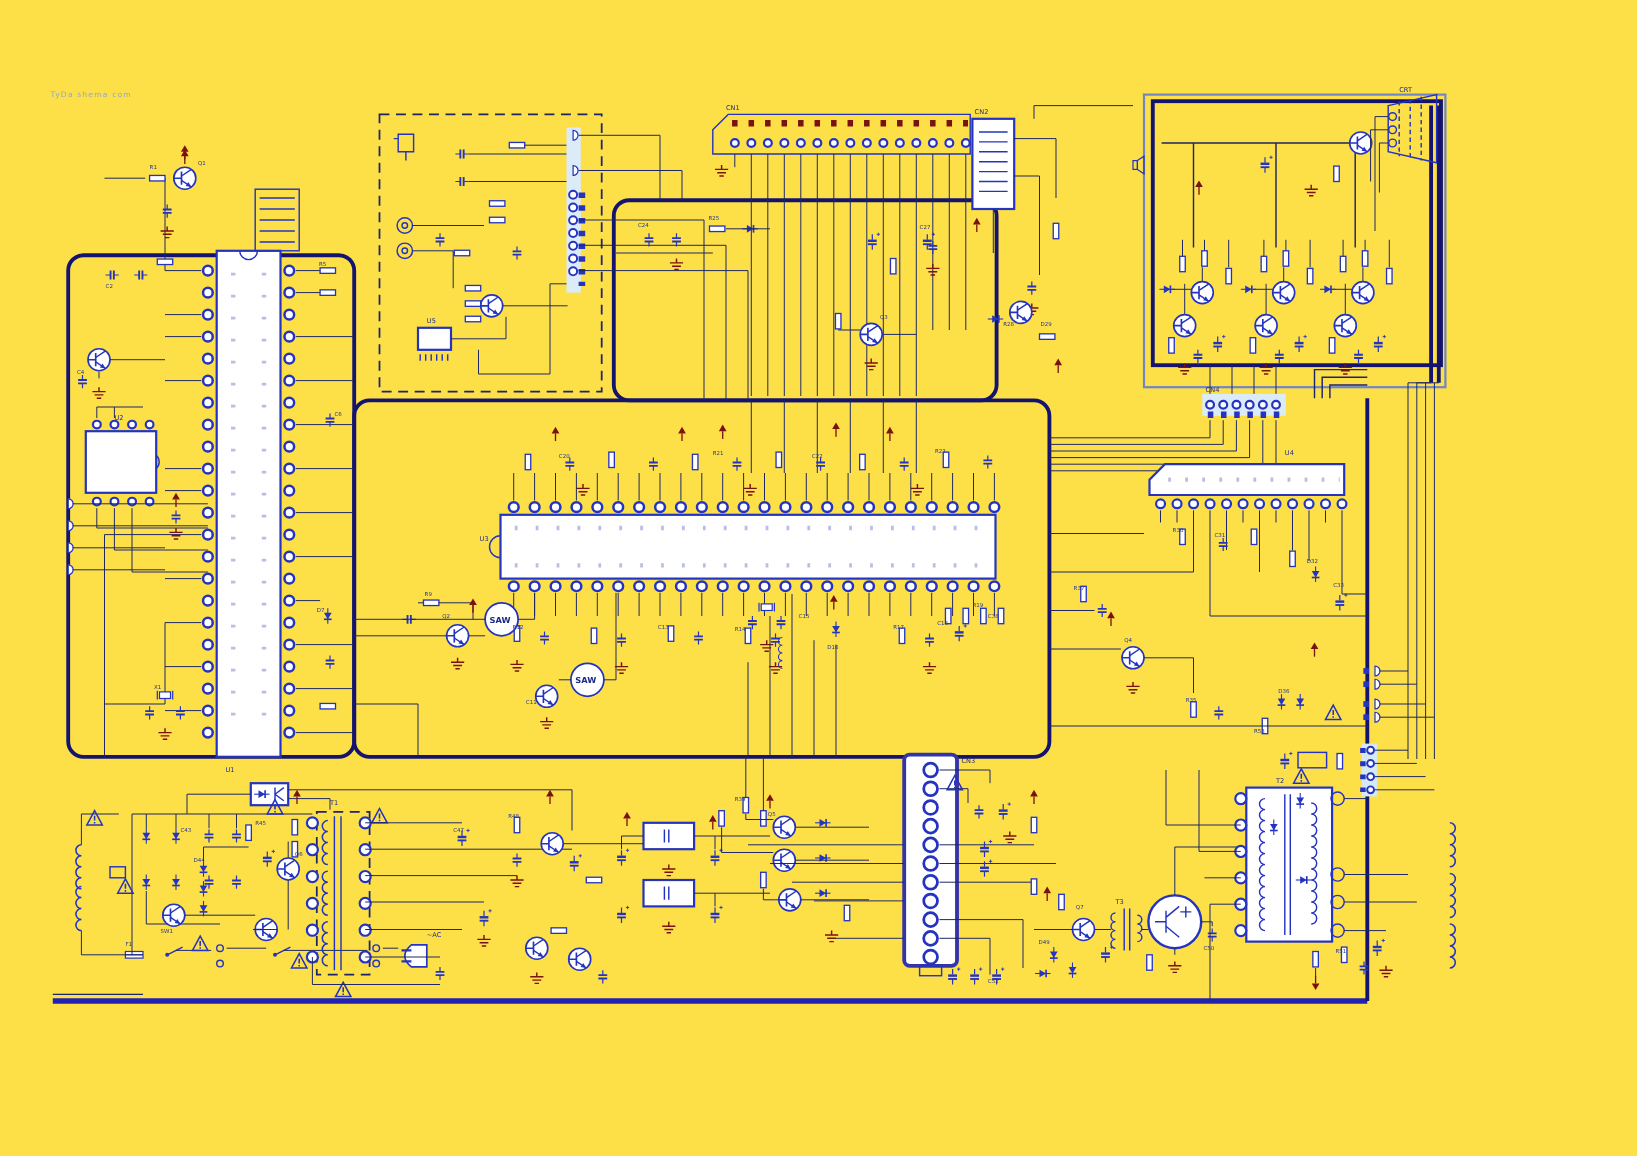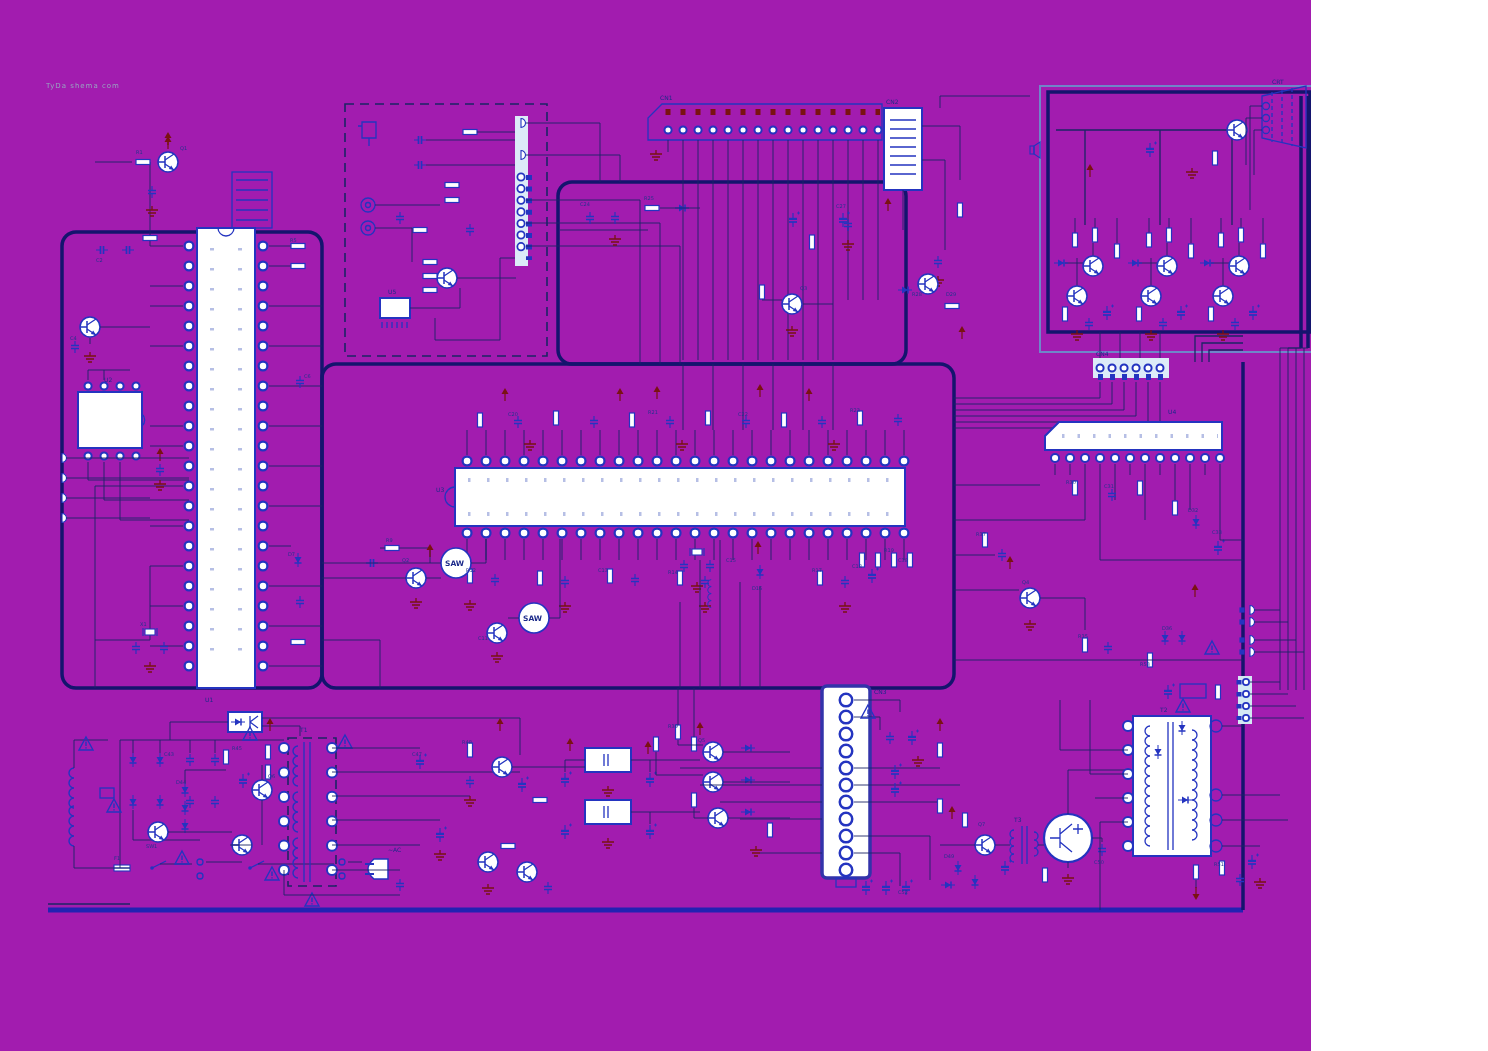--- a/index.html
+++ b/index.html
@@ -1,16 +1,16 @@
 <!DOCTYPE html>
 <html><head>
 <meta charset="utf-8">
 <style>
   html,body{margin:0;padding:0;background:#fff;}
-  #canvas{position:relative;width:1311px;height:1051px;background:#a21caf;overflow:hidden;
+  #canvas{position:relative;width:1488px;height:1051px;background:#fde047;overflow:hidden;
           font-family:"DejaVu Sans",sans-serif;}
   svg{position:absolute;left:0;top:0;}
   .w{stroke:#1c2566;stroke-width:.9;fill:none;}
   .w2{stroke:#1c2566;stroke-width:1.3;fill:none;}
   .cmp{stroke:#2434c0;stroke-width:1.3;fill:none;}
   .thick{stroke:#14146e;stroke-width:3.5;fill:none;}
   .steel{stroke:#6f86c9;stroke-width:2;fill:none;}
   .bus{stroke:#2222b2;stroke-width:5;fill:none;}
   .dashbox{stroke:#1c2566;stroke-width:1.6;fill:none;stroke-dasharray:9 6;}
   .icbody{fill:#fff;stroke:#2434c0;stroke-width:2;}

